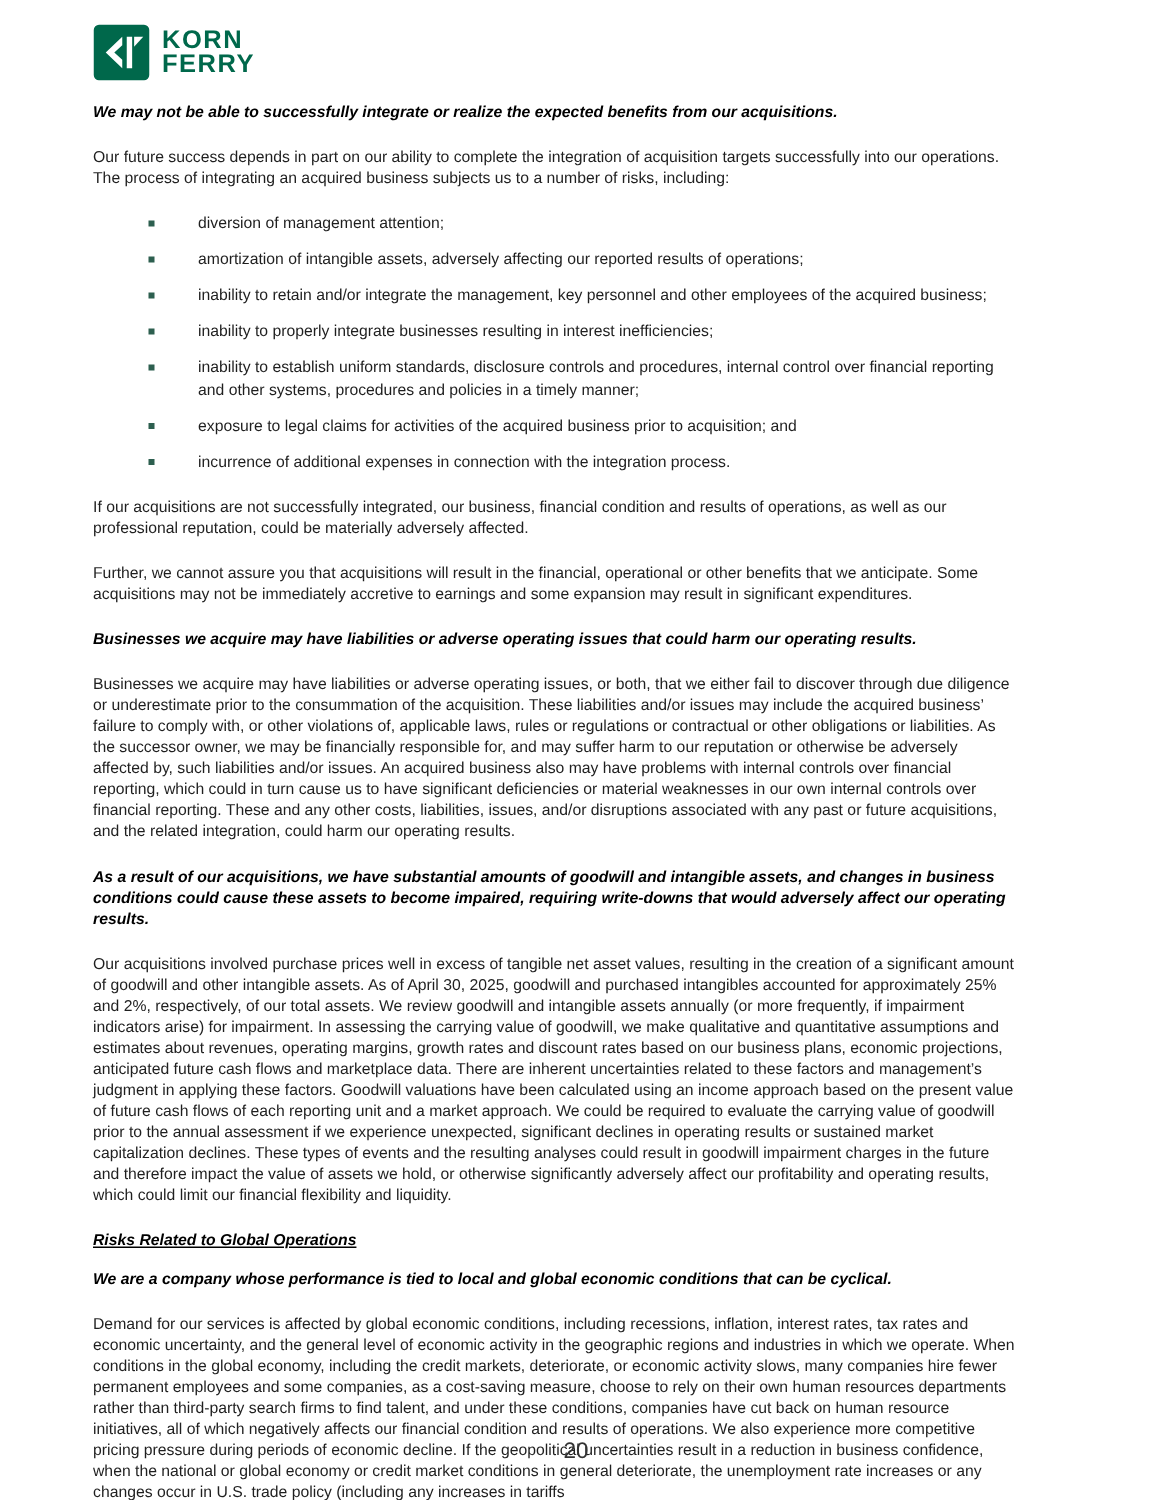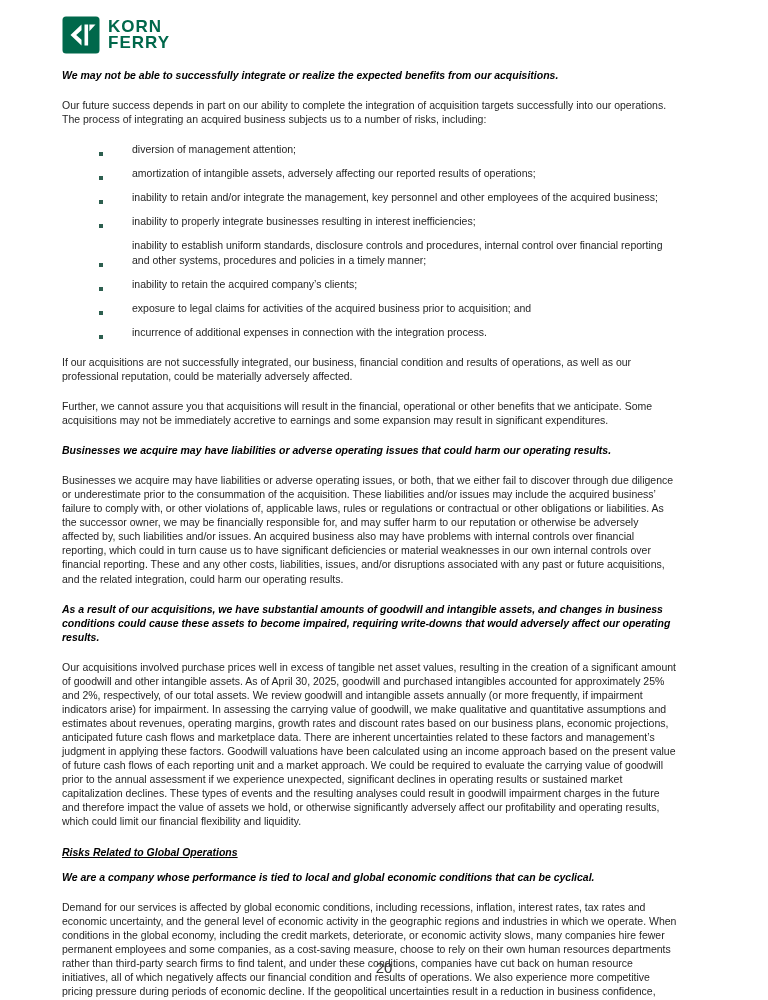--- a/index.html
+++ b/index.html
@@ -37,21 +37,21 @@
     margin:11px 0 8px 0;
   }
   .h.underline span { text-decoration:underline;text-align:center; }
   p.para {
     font-size:10.5px;
     line-height:1.34;
     margin:16px 0;
     text-align:left;
   }
   .bullets { margin:4px 0 6px 0; }
-  .bullet-row { display:flex; align-items:flex-end; margin:7px 0 10px 0; }
+  .bullet-row { display:flex; align-items:flex-start; margin:7px 0 10px 0; }
   .bullet-marker {
     flex:none;
     width:4px; height:4px;
     background:#2d5f4f;
     margin:5px 29px 0 37px;
   }
   .bullet-text { font-size:10.5px; line-height:1.34; }
   .footer {
     position:absolute;
     bottom:24px; left:0;
@@ -99,24 +99,20 @@
     <div class="bullet-row">
       <span class="bullet-marker"></span>
       <span class="bullet-text">inability to properly integrate businesses resulting in interest inefficiencies;</span>
     </div>
     <div class="bullet-row">
       <span class="bullet-marker"></span>
       <span class="bullet-text">inability to establish uniform standards, disclosure controls and procedures, internal control over financial reporting and other systems, procedures and policies in a timely manner;</span>
     </div>
     <div class="bullet-row">
       <span class="bullet-marker"></span>
-      <span class="bullet-text">inability to retain the acquired company’s clients;</span>
-    </div>
-    <div class="bullet-row">
-      <span class="bullet-marker"></span>
       <span class="bullet-text">exposure to legal claims for activities of the acquired business prior to acquisition; and</span>
     </div>
     <div class="bullet-row">
       <span class="bullet-marker"></span>
       <span class="bullet-text">incurrence of additional expenses in connection with the integration process.</span>
     </div>
   </div>
 
   <p class="para">If our acquisitions are not successfully integrated, our business, financial condition and results of operations, as well as our professional reputation, could be materially adversely affected.</p>
 

